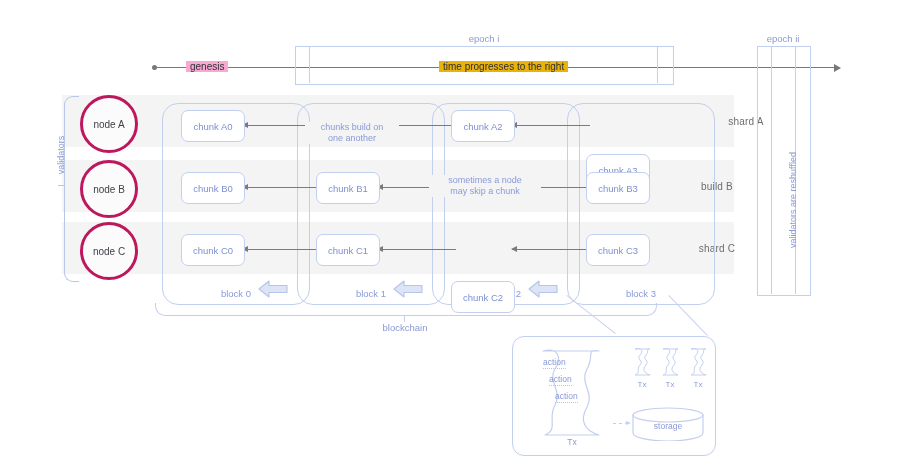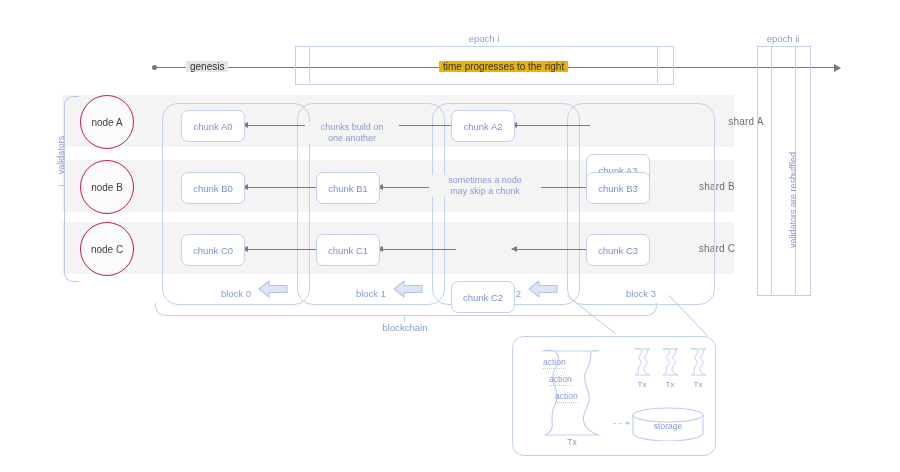--- a/index.html
+++ b/index.html
@@ -17,21 +17,21 @@
   }
   .shard-label{
     position:absolute;width:90px;height:52px;left:672px;
     display:flex;align-items:center;justify-content:center;
     font-size:10px;color:#6d6d70;letter-spacing:.2px;
   }
 
   
   .node-circle{
     position:absolute;width:52px;height:52px;border-radius:50%;
-    border:1px solid #be185d;background:#fbfbfc;
+    border:3px solid #be185d;background:#fbfbfc;
     display:flex;align-items:center;justify-content:center;
     font-size:10px;color:#3f3f45;
   }
 
   
   .vbracket{
     position:absolute;left:64px;top:96px;width:14px;height:184px;
     border:1.2px solid #b9c6ea;border-right:none;
     border-top-left-radius:9px;border-bottom-left-radius:9px;
   }
@@ -87,21 +87,21 @@
   .tl-arrowhead{
     position:absolute;width:0;height:0;
     border-top:4px solid transparent;border-bottom:4px solid transparent;
     border-left:7px solid #77777c;
   }
   .tl-text{
     position:absolute;font-size:10px;color:#2f2f34;background:#eab308;padding:0 4px;
     white-space:nowrap;
   }
   .genesis-text{
-    position:absolute;font-size:10px;color:#2f2f34;background:#e5e5e5;padding:0 4px;
+    position:absolute;font-size:10px;color:#2f2f34;background:#f9a8d4;padding:0 4px;
     white-space:nowrap;
   }
 
   
   .epoch-box{position:absolute;border:1.2px solid #c3cfee;background:transparent;}
   .epoch-div{position:absolute;width:1.2px;background:#c3cfee;}
   .epoch-label{
     position:absolute;font-size:9.5px;color:#8a9ad6;text-align:center;white-space:nowrap;
   }
   .epoch2-label-rot{
@@ -160,21 +160,21 @@
 </head>
 <body>
 
 <div class="stage">
 
   <div class="shard-stripe" style="top:95px;"></div>
   <div class="shard-stripe" style="top:160px;"></div>
   <div class="shard-stripe" style="top:222px;"></div>
 
   <div class="shard-label" style="top:95px;padding-left:29px;">shard A</div>
-  <div class="shard-label" style="top:160px;">shard B</div>
+  <div class="shard-label" style="top:160px;">build B</div>
   <div class="shard-label" style="top:222px;">shard C</div>
 
   <div class="vbracket"></div>
   <div class="vbracket-nub"></div>
   <div class="vlabel">validators</div>
 
   <div class="node-circle" style="left:80px;top:95px;">node A</div>
   <div class="node-circle" style="left:80px;top:160px;">node B</div>
   <div class="node-circle" style="left:80px;top:222px;">node C</div>
 

